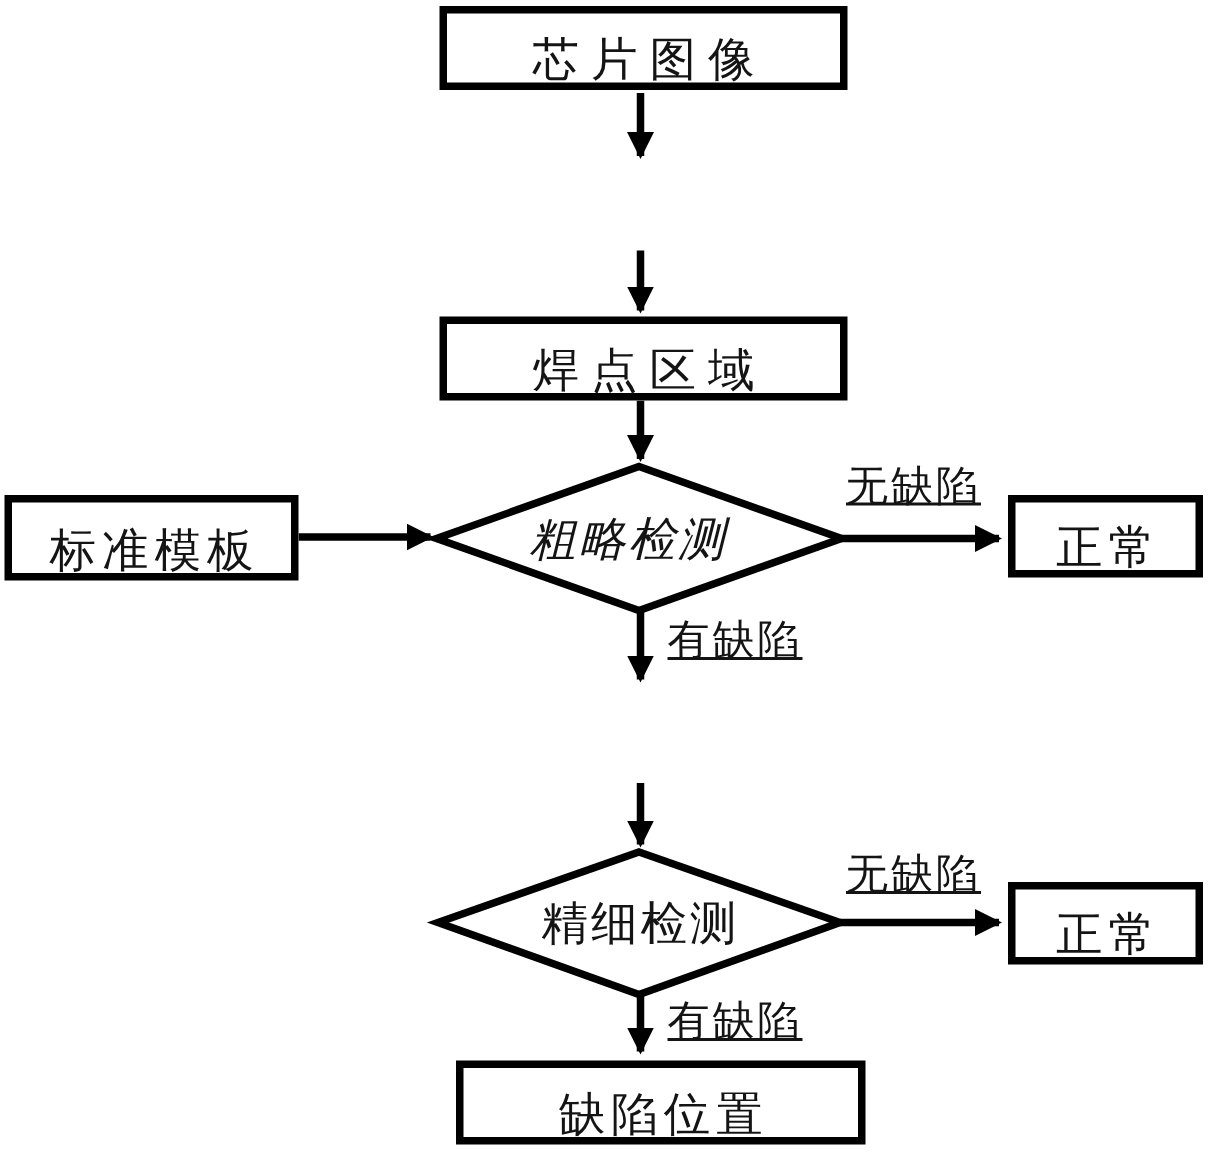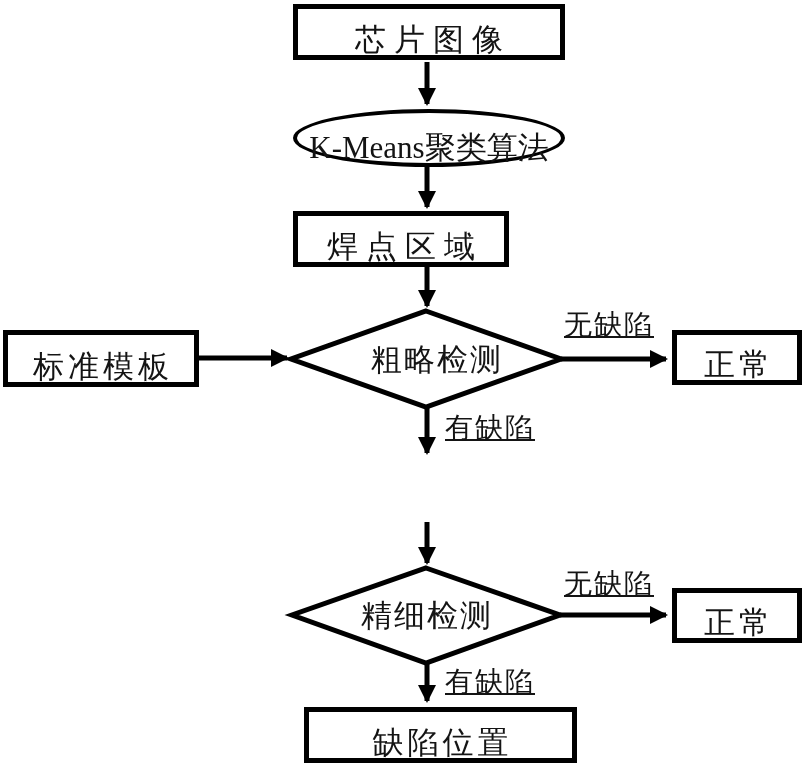--- a/index.html
+++ b/index.html
@@ -69,28 +69,28 @@
     line-height: 1;
     white-space: nowrap;
     text-align: right;
     letter-spacing: 2px;
     text-decoration: underline;
   }
 
   
   .n-chip     { left: 293px; top: 4px;   width: 272px; height: 56px; }
   .n-kmeans   { left: 293px; top: 109px; width: 272px; height: 58px; }
-  .n-solder   { left: 293px; top: 211px; width: 216px; height: 56px; }
+  .n-solder   { left: 293px; top: 211px; width: 272px; height: 56px; }
   .n-template { left: 3px;   top: 330px; width: 196px; height: 57px; }
   .n-normal1  { left: 672px; top: 330px; width: 130px; height: 55px; }
   .n-cnn      { left: 291px; top: 459px; width: 272px; height: 63px; }
   .n-normal2  { left: 672px; top: 588px; width: 130px; height: 55px; }
   .n-defect   { left: 304px; top: 707px; width: 273px; height: 56px; }
 
-  .l-rough { left: 336px; top: 342px; width: 200px; height: 34px; }
+  .l-rough { left: 318px; top: 342px; width: 200px; height: 34px; font-style: italic; }
   .l-fine  { left: 326px; top: 598px; width: 200px; height: 34px; text-align: right; }
 
   .el-nodefect1  { left: 558px; top: 311px; width: 96px; }
   .el-hasdefect1 { left: 443px; top: 414px; width: 92px; }
   .el-nodefect2  { left: 558px; top: 570px; width: 96px; }
   .el-hasdefect2 { left: 443px; top: 668px; width: 92px; }
 </style>
 </head>
 <body>
 
@@ -114,23 +114,20 @@
     <line x1="427" y1="407" x2="427" y2="453" stroke="#000000" stroke-width="5" marker-end="url(#ah)"></line>
     <line x1="427" y1="522" x2="427" y2="563" stroke="#000000" stroke-width="5" marker-end="url(#ah)"></line>
     <line x1="560" y1="615" x2="666" y2="615" stroke="#000000" stroke-width="5" marker-end="url(#ah)"></line>
     <line x1="427" y1="663" x2="427" y2="701" stroke="#000000" stroke-width="5" marker-end="url(#ah)"></line>
   </svg>
 
   <div class="node rect n-chip">
     <span class="spaced">芯片图像</span>
   </div>
 
-  <div class="node ellipse n-kmeans">
-    <span>K-Means聚类算法</span>
-  </div>
 
   <div class="node rect n-solder">
     <span class="spaced">焊点区域</span>
   </div>
 
   <div class="node rect n-template">
     <span class="spaced-sm">标准模板</span>
   </div>
 
   <div class="node rect n-normal1">

